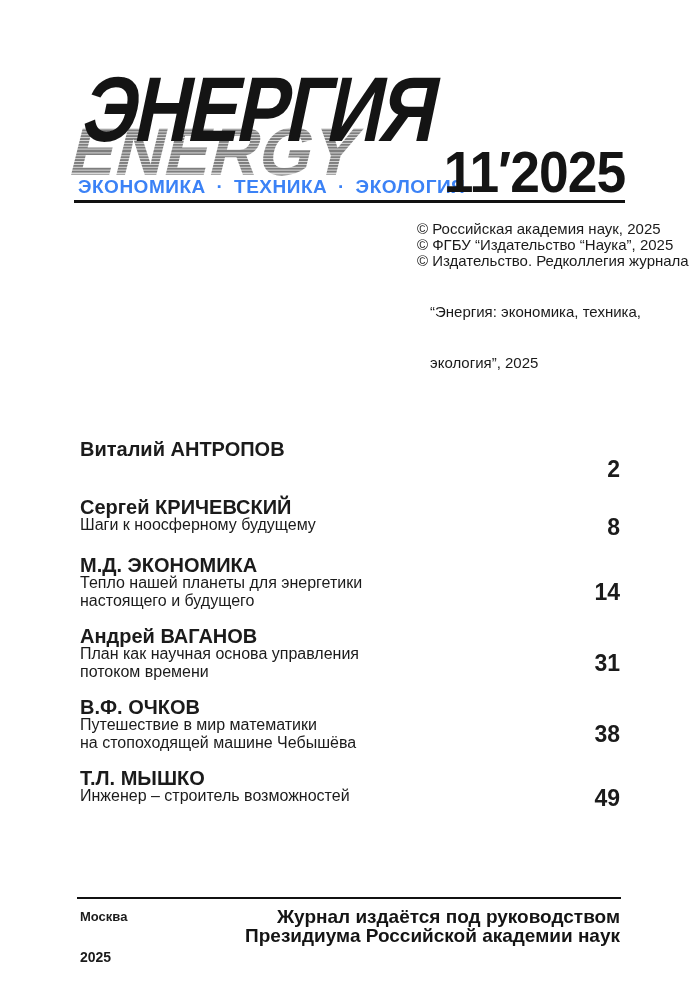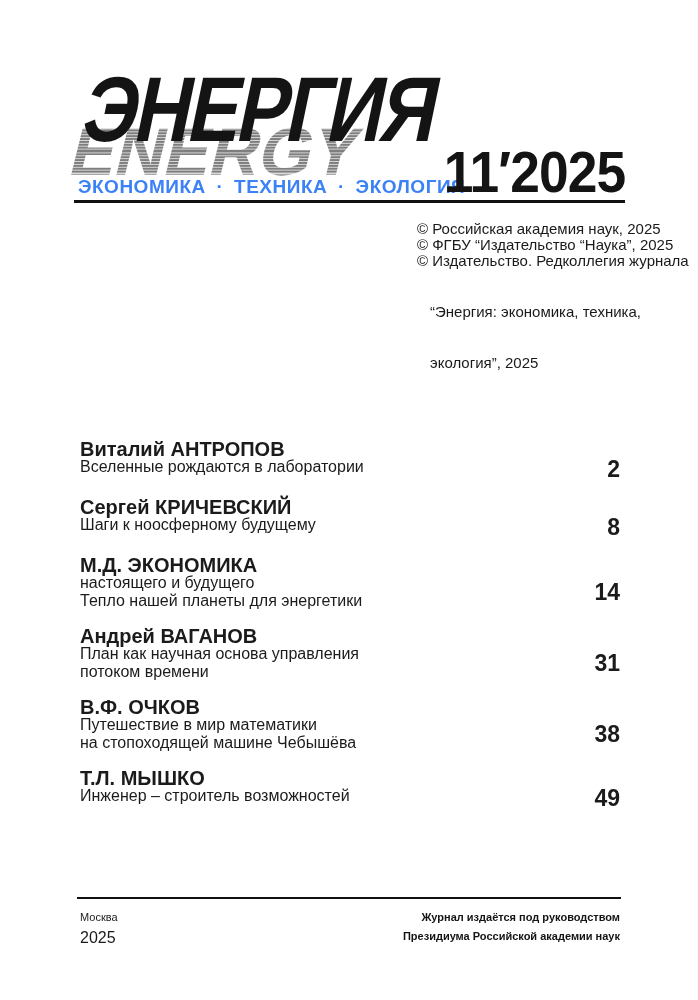--- a/index.html
+++ b/index.html
@@ -86,26 +86,26 @@
   }
 
   
   .f-rule {
     position:absolute; left:77px; right:77px; top:897px;
     height:2px; background:#111111;
   }
   .f-left {
     position:absolute; left:80px; top:908px;
   }
-  .f-place { font-size:11px; font-weight:normal; line-height:18px; }
-  .f-year  { font-size:16px;  font-weight:normal; line-height:24px; }
+  .f-place { font-size:13px; font-weight:bold; line-height:18px; }
+  .f-year  { font-size:14px;  font-weight:bold; line-height:24px;margin-top:19px; }
   .f-right {
     position:absolute; right:78px; top:908px;
     text-align:right;
-    font-size:11px; font-weight:bold; line-height:18.5px;
+    font-size:19px; font-weight:bold; line-height:18.5px;
     color:#141414;
   }
 </style>
 </head>
 <body>
 
 <div class="page">
 
   <div class="masthead">
     <div class="m-title-en">ENERGY</div>
@@ -121,38 +121,37 @@
     <div>© Издательство. Редколлегия журнала</div>
     <div class="indent">“Энергия: экономика, техника,</div>
     <div class="indent">экология”, 2025</div>
   </div>
 
   <div class="toc">
 
     <div class="entry">
       <div class="entry-text">
         <div class="entry-author">Виталий АНТРОПОВ</div>
-        <div class="entry-title">Вселенные рождаются в лаборатории</div>
       </div>
       <div class="entry-page">2</div>
     </div>
 
     <div class="entry">
       <div class="entry-text">
         <div class="entry-author">Сергей КРИЧЕВСКИЙ</div>
         <div class="entry-title">Шаги к ноосферному будущему</div>
       </div>
       <div class="entry-page">8</div>
     </div>
 
     <div class="entry">
       <div class="entry-text">
         <div class="entry-author">М.Д. ЭКОНОМИКА</div>
+        <div class="entry-title">Тепло нашей планеты для энергетики</div>
         <div class="entry-title">настоящего и будущего</div>
-        <div class="entry-title">Тепло нашей планеты для энергетики</div>
       </div>
       <div class="entry-page">14</div>
     </div>
 
     <div class="entry">
       <div class="entry-text">
         <div class="entry-author">Андрей ВАГАНОВ</div>
         <div class="entry-title">План как научная основа управления</div>
         <div class="entry-title">потоком времени</div>
       </div>

